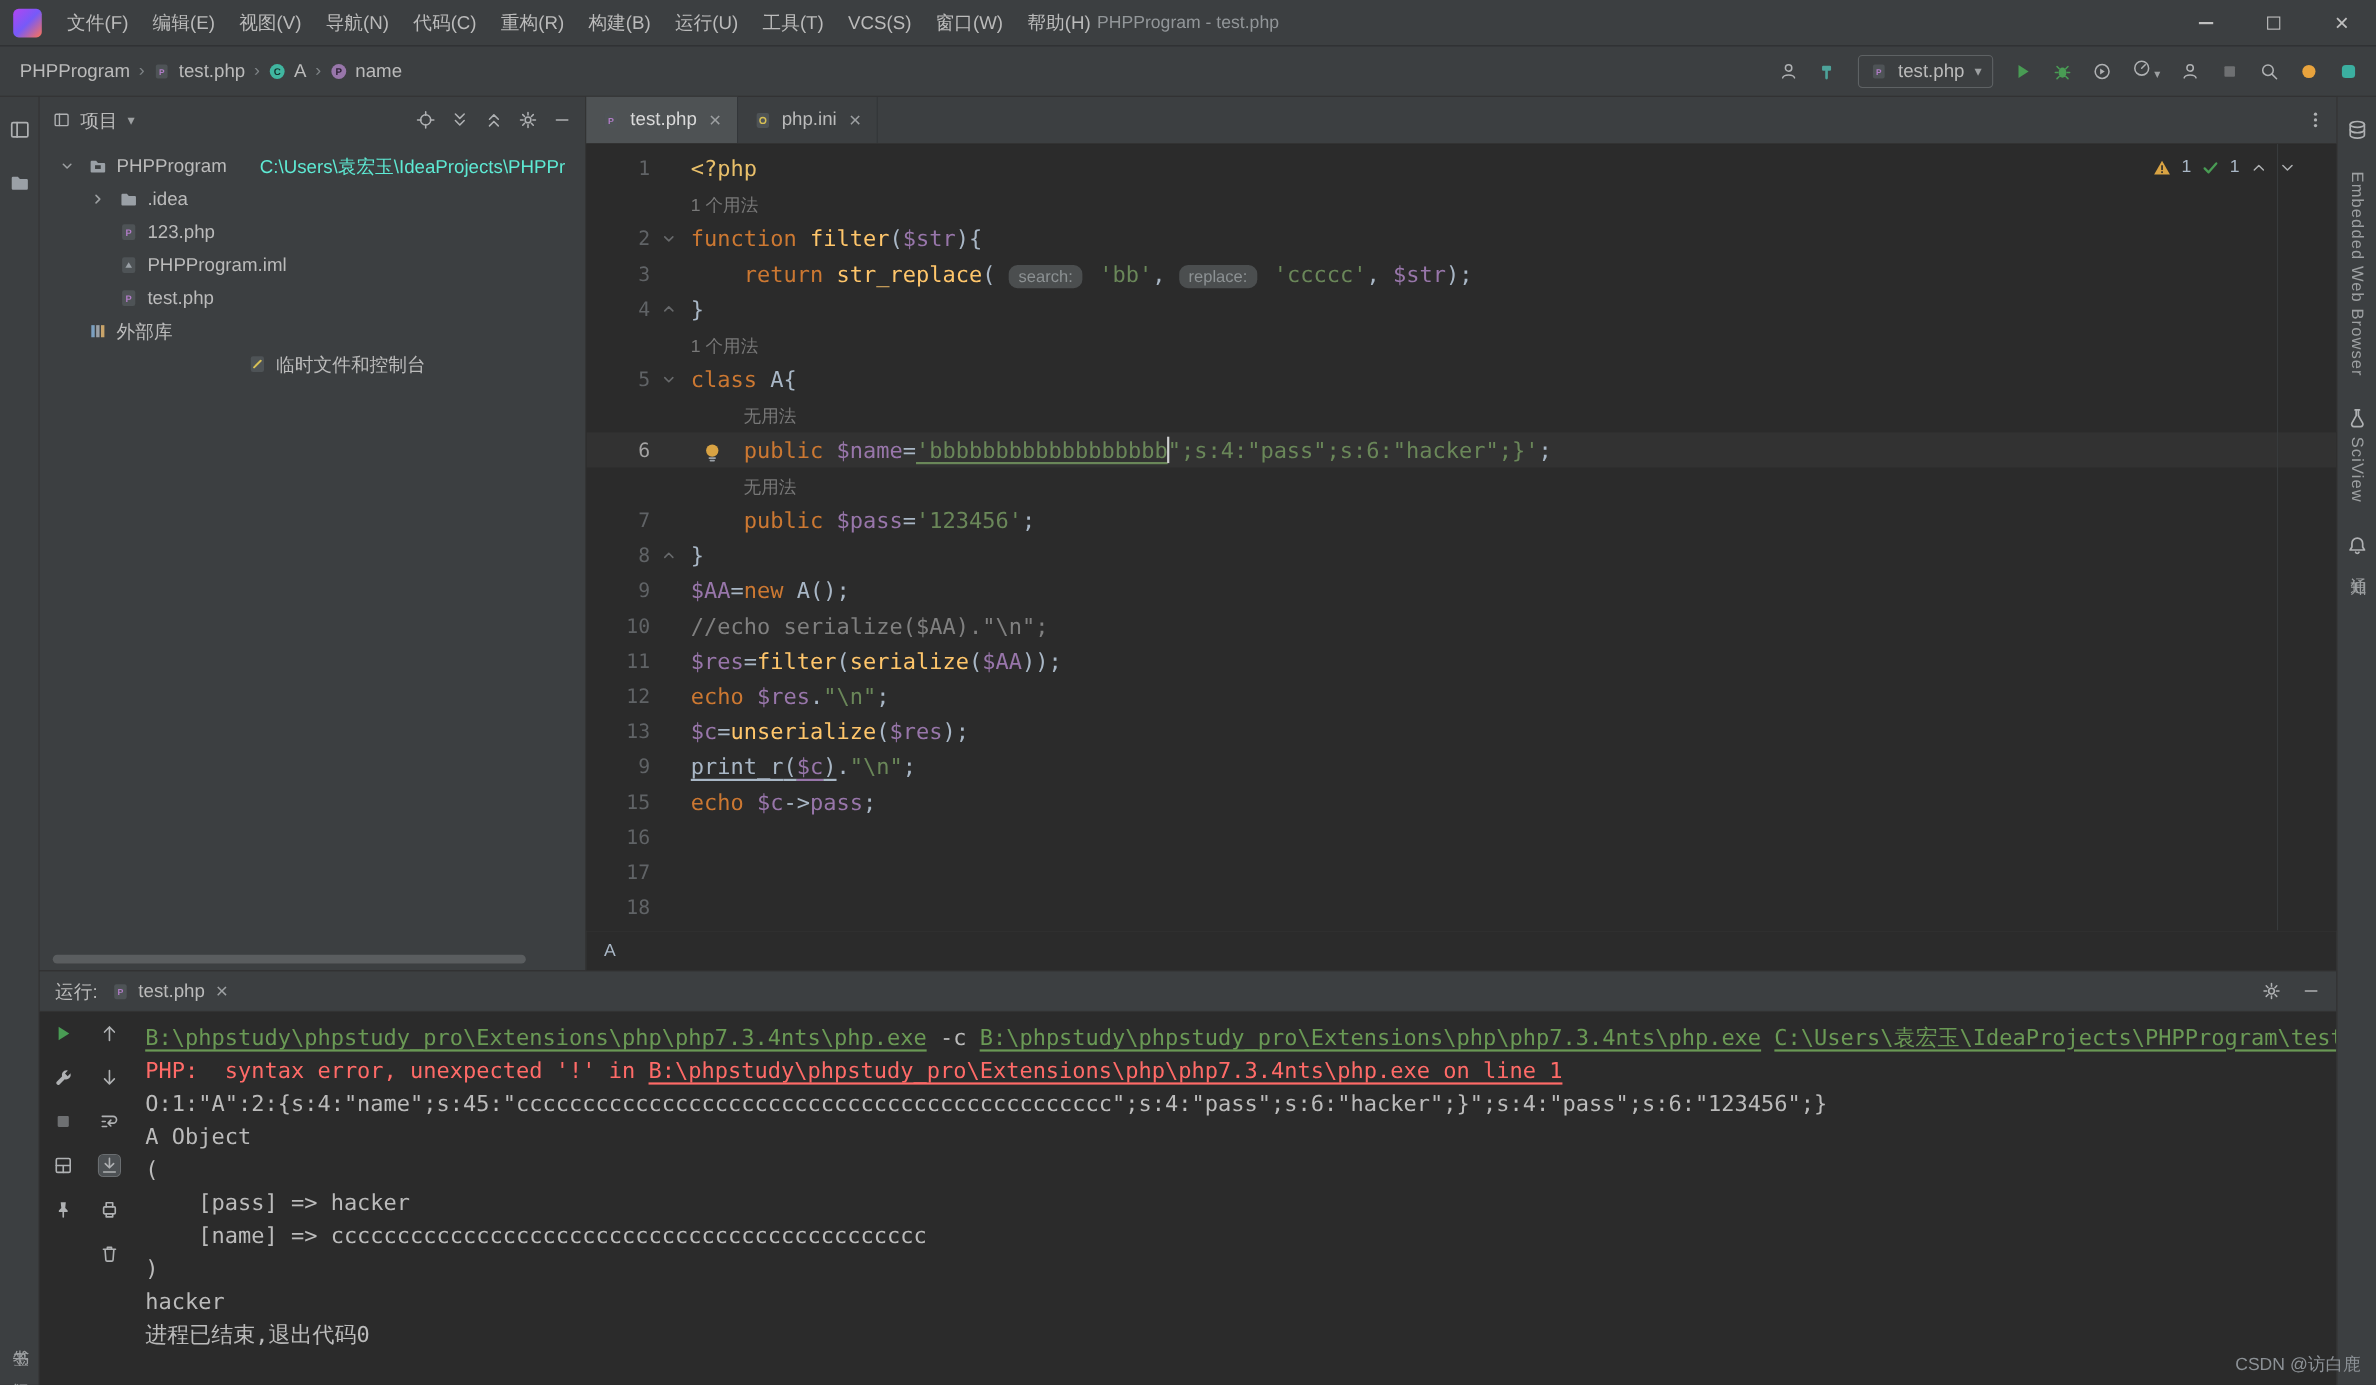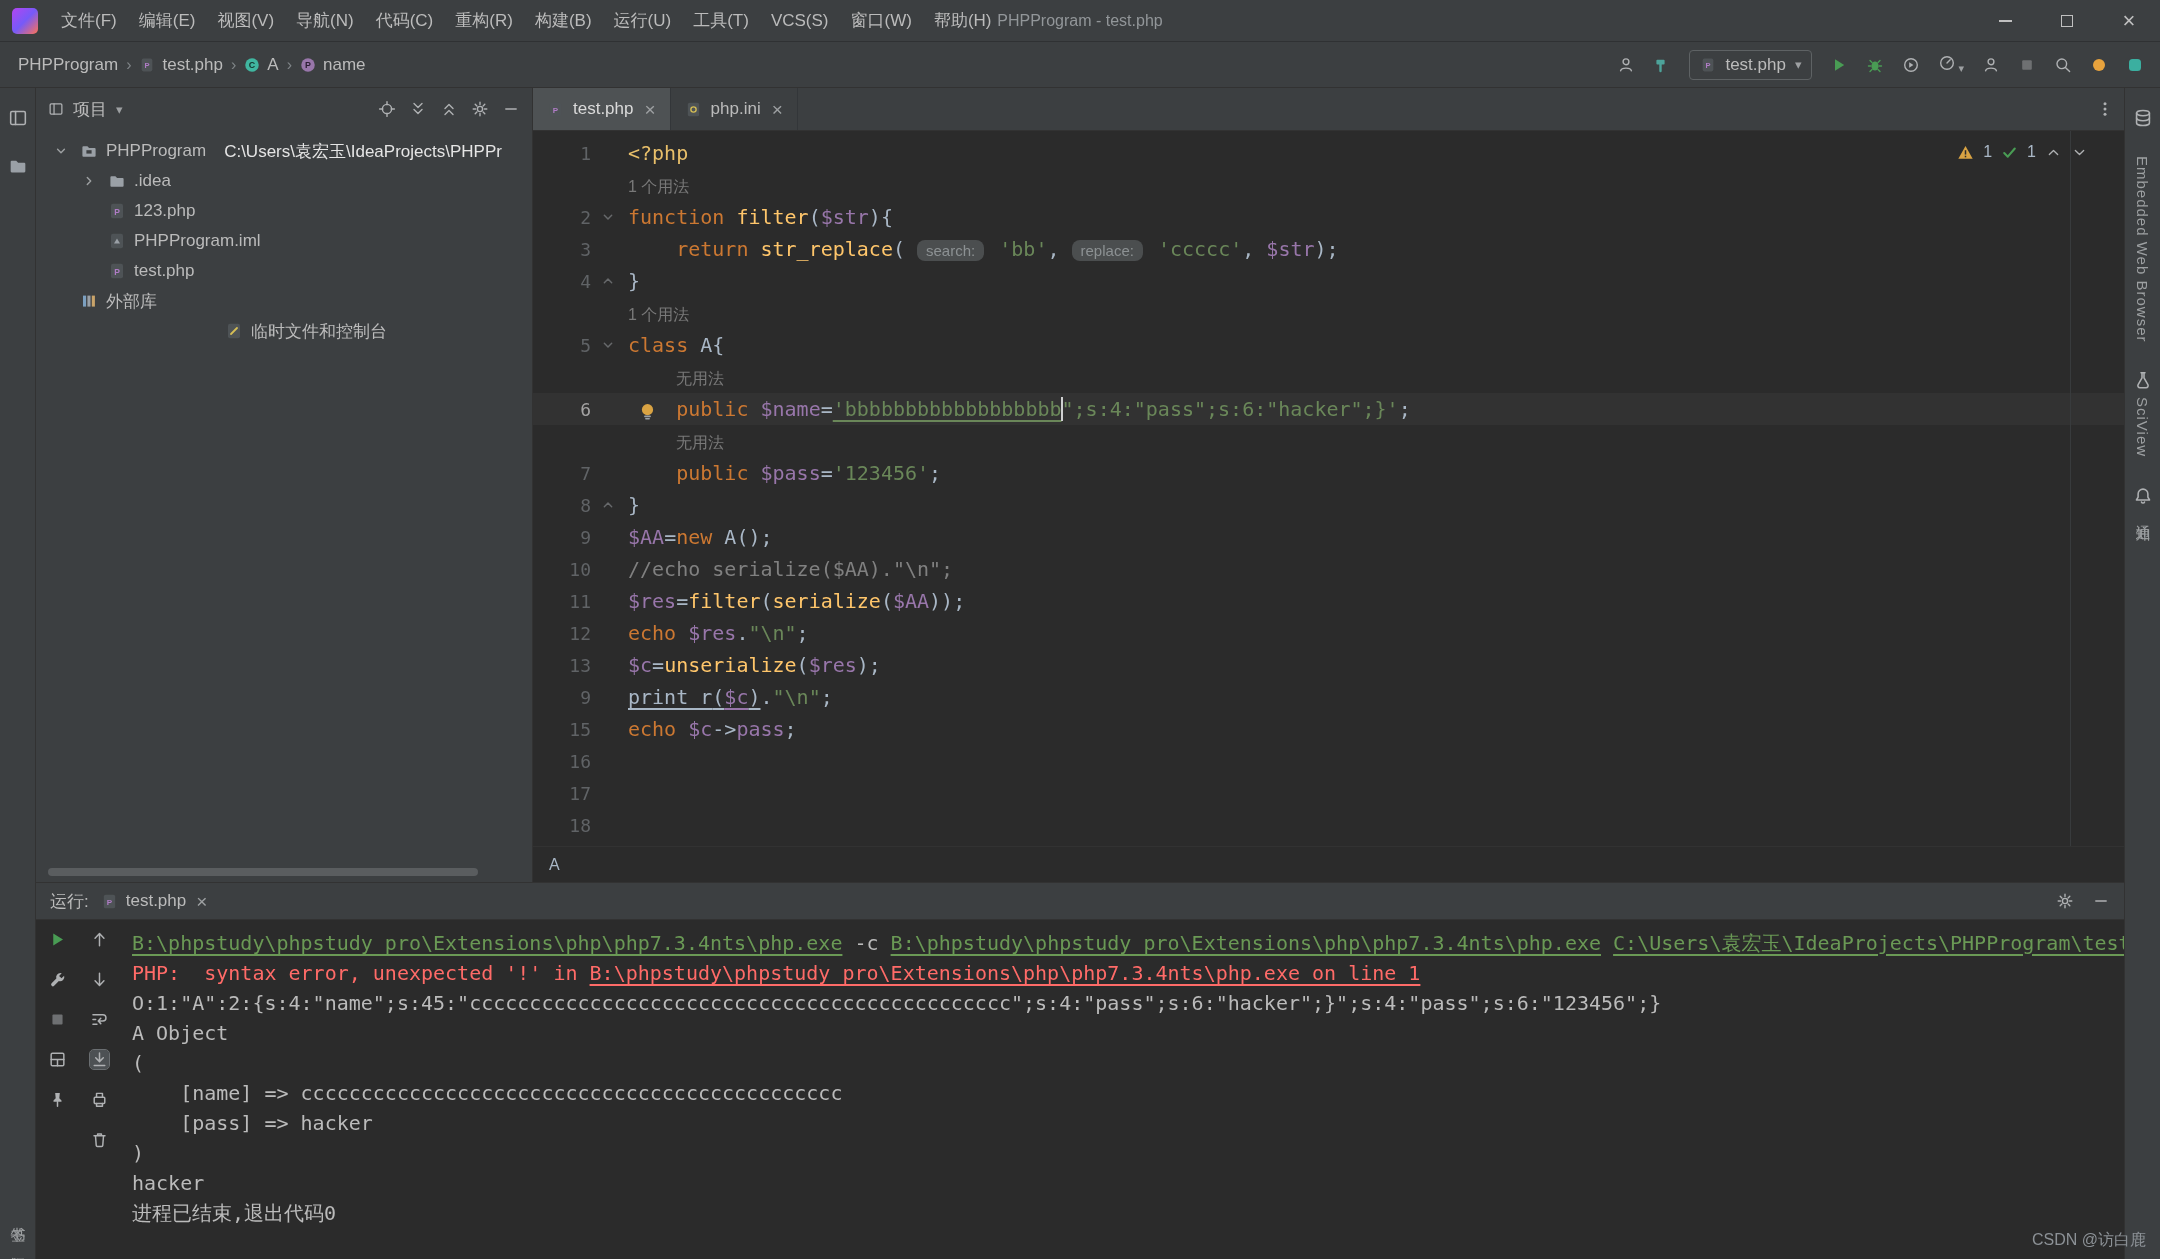--- a/index.html
+++ b/index.html
@@ -49,21 +49,21 @@
   .workrow{flex:1;display:flex;min-height:0}
 
   
   .project{width:497px;flex:none;background:#3C3F41;border-right:1px solid #323232;position:relative;overflow:hidden}
   .project-header{height:42px;padding:0 12px;display:flex;align-items:center;gap:9px;font-size:17px;color:#BBBBBB}
   .ph-actions{margin-left:auto;display:flex;gap:13px;align-items:center}
   .tree{padding-top:6px}
   .tree-row{height:30px;display:flex;align-items:center;gap:8px;font-size:17px;color:#BBBBBB;white-space:nowrap;overflow:hidden}
   .expander{width:22px;height:22px;flex:none;display:flex;align-items:center;justify-content:center}
   .expander svg{width:14px;height:14px}
-  .tree-path{color:#e5e5e5;margin-left:10px}
+  .tree-path{color:#5eead4;margin-left:22px}
   .hscroll{position:absolute;bottom:6px;left:12px;width:430px;height:8px;border-radius:4px;background:#5A5D5F}
 
   
   .editor-col{flex:1;display:flex;flex-direction:column;min-width:0;background:#2B2B2B}
   .tabbar{height:43px;flex:none;background:#3C3F41;display:flex;align-items:stretch;border-bottom:1px solid #323232;position:relative}
   .tab{display:flex;align-items:center;gap:9px;padding:0 14px;font-size:17px;color:#BBBBBB;border-right:1px solid #333639}
   .tab.active{background:#4E5254;color:#DADADA}
   .tab .icon{width:17px;height:17px}
   .tab-close{color:#9DA0A2;font-size:19px;line-height:1;margin-left:2px}
   .tabbar-more{position:absolute;right:10px;top:50%;transform:translateY(-50%)}
@@ -691,22 +691,22 @@
                   <path d="M3.8 5.4 h10.4 M7.2 5.4 V3.8 h3.6 v1.6 M5.2 5.4 l0.7 9.2 a1.1 1.1 0 0 0 1.1 1 h4 a1.1 1.1 0 0 0 1.1 -1 l0.7 -9.2"></path>
                 </svg>
               </span>
           </div>
           <div class="console">
               <div class="con-row"><span class="c-link">B:\phpstudy\phpstudy_pro\Extensions\php\php7.3.4nts\php.exe</span><span class="c-plain"> -c </span><span class="c-link">B:\phpstudy\phpstudy_pro\Extensions\php\php7.3.4nts\php.exe</span><span class="c-plain"> </span><span class="c-link">C:\Users\袁宏玉\IdeaProjects\PHPProgram\test.php</span></div>
               <div class="con-row"><span class="c-err">PHP:  syntax error, unexpected '!' in </span><span class="c-errlink">B:\phpstudy\phpstudy_pro\Extensions\php\php7.3.4nts\php.exe on line 1</span></div>
               <div class="con-row"><span class="c-plain">O:1:"A":2:{s:4:"name";s:45:"ccccccccccccccccccccccccccccccccccccccccccccc";s:4:"pass";s:6:"hacker";}";s:4:"pass";s:6:"123456";}</span></div>
               <div class="con-row"><span class="c-plain">A Object</span></div>
               <div class="con-row"><span class="c-plain">(</span></div>
+              <div class="con-row"><span class="c-plain">    [pass] =&gt; hacker</span></div>
               <div class="con-row"><span class="c-plain">    [name] =&gt; ccccccccccccccccccccccccccccccccccccccccccccc</span></div>
-              <div class="con-row"><span class="c-plain">    [pass] =&gt; hacker</span></div>
               <div class="con-row"><span class="c-plain">)</span></div>
               <div class="con-row"><span class="c-plain">hacker</span></div>
               <div class="con-row"><span class="c-plain">进程已结束,退出代码0</span></div>
             </div>
         </div>
       </div>
     </div>
 
     <div class="strip right">
       <span class="icon">

